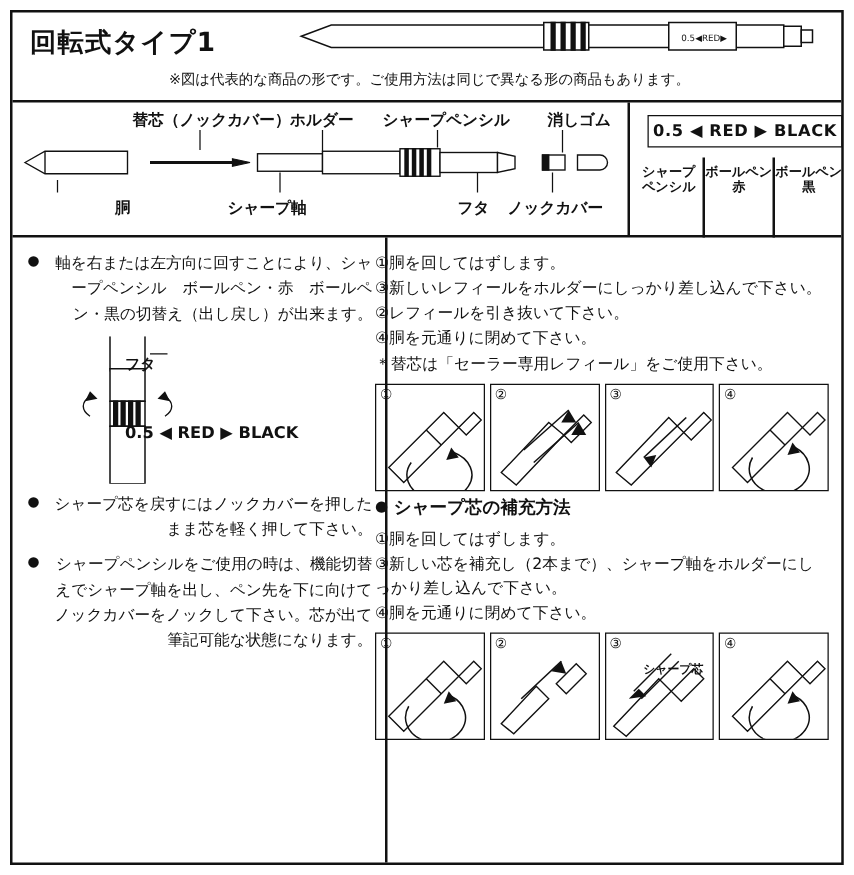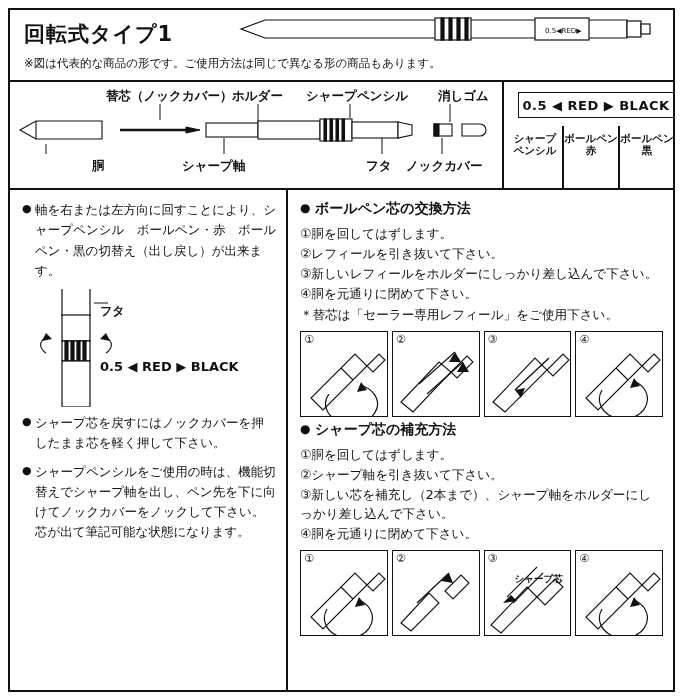--- a/index.html
+++ b/index.html
@@ -34,21 +34,21 @@
     left:14px;top:10px;
     font-size:21px;
     font-weight:bold;
     letter-spacing:1px;
   }
   .note{
     position:absolute;
     left:14px;top:46px;
     right:10px;
     font-size:11.5px;
-    text-align:left;
+    text-align:center;
   }
   .header-pen{
     position:absolute;
     right:18px;top:2px;
     width:420px;height:34px;
   }
   
   .parts{
     position:relative;
     height:108px;
@@ -93,24 +93,25 @@
     top:44px;
     width:1.5px;height:64px;
     background:#111;
   }
   
   .body{
     position:relative;
     height:500px;
   }
   .col-left{
-    position:absolute;left:0;top:0;width:278px;height:100%;
+    position:absolute;left:0;top:0;width:300px;height:100%;
     box-sizing:border-box;
     padding:10px 10px 0 12px;
     border-right:2px solid #111;
+    text-align:right;
   }
   .col-right{
     position:absolute;left:278px;top:0;right:0;height:100%;
     box-sizing:border-box;
     padding:10px 10px 0 12px;
   }
   .para{
     font-size:12.5px;
     line-height:1.62;
     margin-bottom:8px;
@@ -311,24 +312,23 @@
         <div class="futa">フタ</div>
         <div class="colorline">0.5 ◀ RED ▶ BLACK</div>
       </div>
 
       <div class="para bullet">シャープ芯を戻すにはノックカバーを押したまま芯を軽く押して下さい。</div>
       <div class="para bullet">シャープペンシルをご使用の時は、機能切替えでシャープ軸を出し、ペン先を下に向けてノックカバーをノックして下さい。芯が出て筆記可能な状態になります。</div>
     </div>
 
     <div class="col-right">
 
-      <div class="sec-head">ボールペン芯の交換方法</div>
       <div class="step">①胴を回してはずします。</div>
+      <div class="step">③新しいレフィールをホルダーにしっかり差し込んで下さい。</div>
       <div class="step">②レフィールを引き抜いて下さい。</div>
-      <div class="step">③新しいレフィールをホルダーにしっかり差し込んで下さい。</div>
       <div class="step">④胴を元通りに閉めて下さい。</div>
       <div class="step">＊替芯は「セーラー専用レフィール」をご使用下さい。</div>
 
       <div class="grid">
         <div class="cell">
           <span class="num">①</span>
           <svg width="90" height="86" viewBox="0 0 90 86">
             <g stroke="#111" stroke-width="1.1" fill="#fff">
               <path d="M10 66 L22 78 L66 34 L54 22 Z"></path>
               <path d="M40 36 L52 48"></path>
@@ -375,21 +375,20 @@
               <path d="M66 34 L78 22 L84 28 L72 40 Z"></path>
             </g>
             <path d="M26 58 A24 20 0 1 0 60 50" stroke="#111" fill="none" stroke-width="1.2"></path>
             <path d="M58 46 L64 54 L54 56 Z" fill="#111"></path>
           </svg>
         </div>
       </div>
 
       <div class="sec-head" style="margin-top:4px;">シャープ芯の補充方法</div>
       <div class="step">①胴を回してはずします。</div>
-      <div class="step">②シャープ軸を引き抜いて下さい。</div>
       <div class="step">③新しい芯を補充し（2本まで）、シャープ軸をホルダーにしっかり差し込んで下さい。</div>
       <div class="step">④胴を元通りに閉めて下さい。</div>
 
       <div class="grid">
         <div class="cell">
           <span class="num">①</span>
           <svg width="90" height="86" viewBox="0 0 90 86">
             <g stroke="#111" stroke-width="1.1" fill="#fff">
               <path d="M10 66 L22 78 L66 34 L54 22 Z"></path>
               <path d="M40 36 L52 48"></path>

